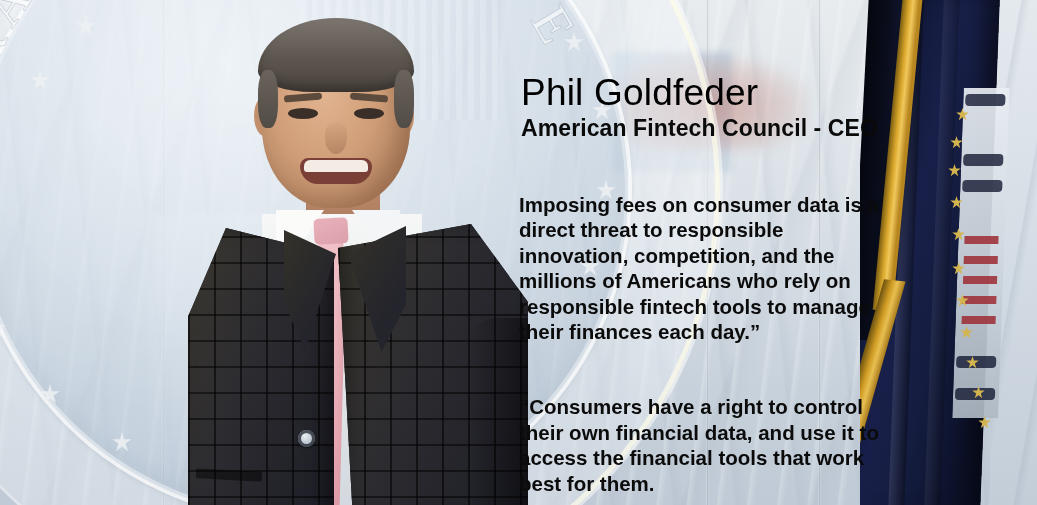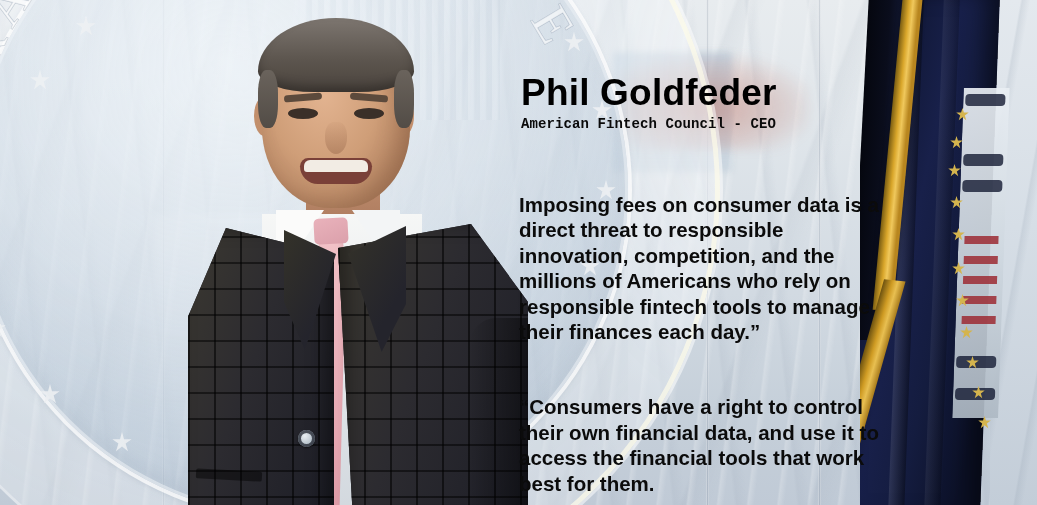--- a/index.html
+++ b/index.html
@@ -310,27 +310,27 @@
   .flag-wall-gap::after {
     content: "";
     position: absolute; inset: 0;
     background: repeating-linear-gradient(100deg, rgba(140,154,170,0) 0 30px, rgba(140,154,170,.18) 32px, rgba(140,154,170,0) 40px);
   }
 
   
   .text-layer { position: absolute; left: 0; top: 0; width: 1037px; height: 505px; }
   .name {
     position: absolute; left: 521px; top: 74px;
-    font-size: 37px; font-weight: bold; color: #000;
+    font-size: 37px; font-weight: normal; color: #000;
     letter-spacing: .2px; line-height: 1;
   }
   .role {
     position: absolute; left: 521px; top: 117px;
-    font-size: 14px; font-weight: bold; color: #0a0a0a;
-    letter-spacing: .1px; line-height: 1; font-family: Liberation Mono, monospace;
+    font-size: 23px; font-weight: bold; color: #0a0a0a;
+    letter-spacing: .1px; line-height: 1;
   }
   .quote {
     position: absolute; left: 519px; top: 166px;
     width: 370px;
     font-size: 20.5px; font-weight: bold; color: #0b0b0b;
     line-height: 25.5px;
     white-space: pre-line;
   }
   .quote p { margin: 0 0 24px 0; }
   .quote p:last-child { margin-bottom: 0; }

